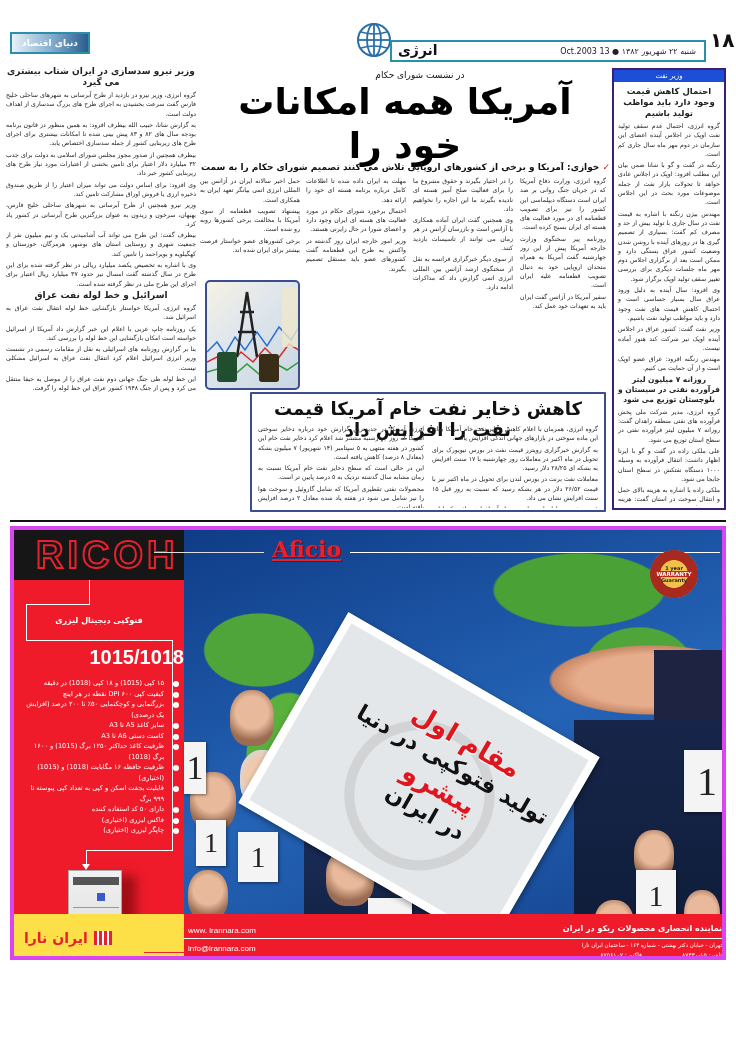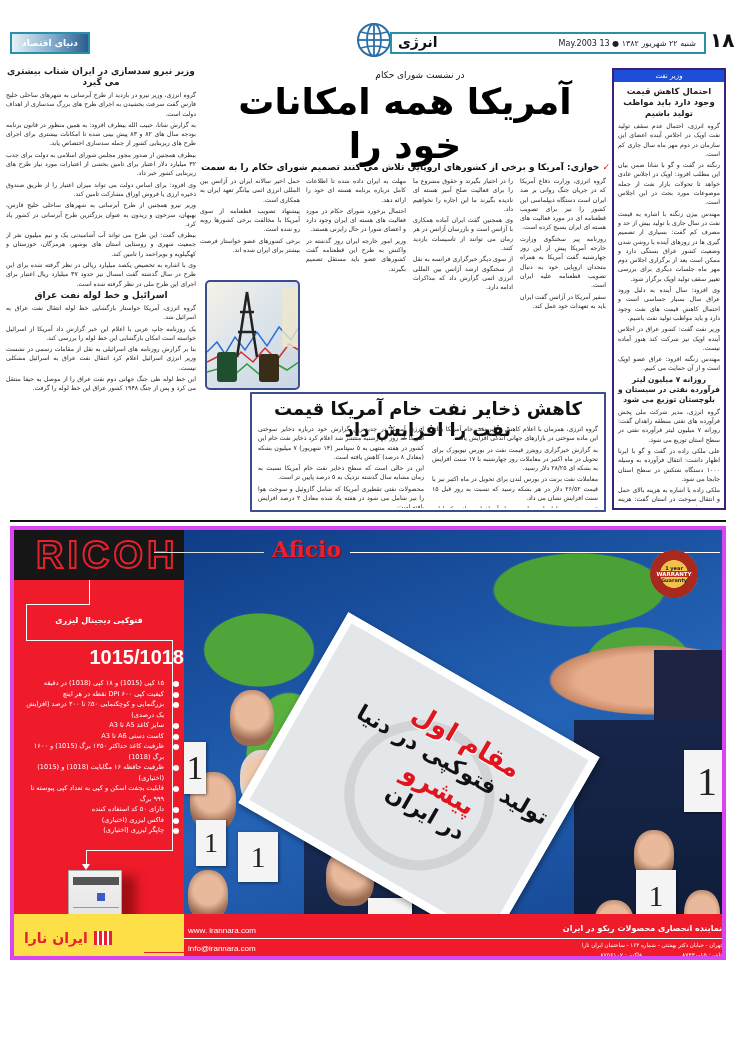--- a/index.html
+++ b/index.html
@@ -50,23 +50,23 @@
   <div class="abs" style="left:346px;top:-6px;width:36px;height:36px;">
     <svg width="36" height="36" viewBox="0 0 36 36">
       <circle cx="18" cy="18" r="16" fill="#fff" stroke="#2a6fa8" stroke-width="2"></circle>
       <ellipse cx="18" cy="18" rx="7" ry="16" fill="none" stroke="#2a6fa8" stroke-width="1.8"></ellipse>
       <line x1="18" y1="2" x2="18" y2="34" stroke="#2a6fa8" stroke-width="1.8"></line>
       <line x1="2" y1="18" x2="34" y2="18" stroke="#2a6fa8" stroke-width="1.8"></line>
       <path d="M5 10 Q18 14 31 10 M5 26 Q18 22 31 26" fill="none" stroke="#2a6fa8" stroke-width="1.6"></path>
     </svg>
   </div>
 
-  <div class="abs hdr-box" style="left:380px;top:4px;width:316px;">
+  <div class="abs hdr-box" style="left:380px;top:12px;width:316px;">
     <span class="abs energy-fa" style="left:6px;top:0;">انرژی</span>
-    <span class="abs hdr-text" style="right:8px;top:5px;direction:rtl;">شنبه ۲۲ شهریور ۱۳۸۲ ● 13 May.2003</span>
+    <span class="abs hdr-text" style="right:8px;top:5px;direction:rtl;">شنبه ۲۲ شهریور ۱۳۸۲ ● 13 Oct.2003</span>
   </div>
   <span class="abs pagenum" style="left:700px;top:0px;">۱۸</span>
 </div>
 
 <div class="abs sidebar-box" style="left:612px;top:68px;width:114px;height:442px;">
   <div class="sidebar-head">وزیر نفت</div>
   <div class="col" style="padding:2px 4px;height:424px;">
     <h4 style="font-size:8.5px;">احتمال کاهش قیمت وجود دارد باید مواظب تولید باشیم</h4>
     <p>گروه انرژی، احتمال عدم سقف تولید نفت اوپک در اجلاس آینده اعضای این سازمان در دوم مهر ماه سال جاری کم است.</p>
     <p>زنگنه در گفت و گو با شانا ضمن بیان این مطلب افزود: اوپک در اجلاس عادی خواهد تا تحولات بازار نفت از جمله موضوعات مورد بحث در این اجلاس است.</p>
@@ -162,21 +162,21 @@
   <div class="abs" style="left:165px;top:0;width:551px;height:434px;background:
       radial-gradient(ellipse 90px 60px at 80px 120px,#4fa53a 60%,transparent 62%),
       radial-gradient(ellipse 70px 110px at 110px 230px,#59b03d 60%,transparent 62%),
       radial-gradient(ellipse 140px 60px at 400px 60px,#4aa236 60%,transparent 62%),
       radial-gradient(ellipse 90px 70px at 460px 140px,#4fa53a 60%,transparent 62%),
       linear-gradient(160deg,#0f3c86,#2463b6 50%,#123f8a);"></div>
 
   <div class="abs ricoh-top" style="left:0;top:0;width:170px;height:50px;"></div>
   <div class="abs ricoh-logo" style="left:22px;top:4px;">RICOH</div>
   <div class="abs" style="left:140px;top:22px;width:110px;height:1px;background:#ddd;"></div>
-  <div class="abs" style="left:258px;top:6px;font-family:'DejaVu Serif',serif;font-size:22px;color:#e8212e;font-weight:bold;text-shadow:1px 1px 0 #7a0c12;">Aficio</div>
+  <div class="abs" style="left:258px;top:6px;font-family:'DejaVu Serif',serif;font-size:22px;color:#e8212e;font-weight:bold;text-shadow:1px 1px 0 #7a0c12;text-decoration:underline;">Aficio</div>
   <div class="abs" style="left:336px;top:22px;width:370px;height:1px;background:#fff;"></div>
 
   <div class="abs red" style="left:0;top:50px;width:170px;height:384px;">
     <div class="abs" style="left:75px;top:0;width:1px;height:24px;background:#fff;"></div>
     <div class="abs" style="left:12px;top:24px;width:64px;height:1px;background:#fff;"></div>
     <div class="abs" style="left:12px;top:24px;width:1px;height:36px;background:#fff;"></div>
     <div class="abs" style="left:12px;top:60px;width:146px;height:1px;background:#fff;"></div>
     <div class="abs" style="left:158px;top:60px;width:1px;height:210px;background:#fff;"></div>
     <div class="abs" style="left:72px;top:270px;width:87px;height:1px;background:#fff;"></div>
     <div class="abs" style="left:72px;top:270px;width:1px;height:16px;background:#fff;"></div>

